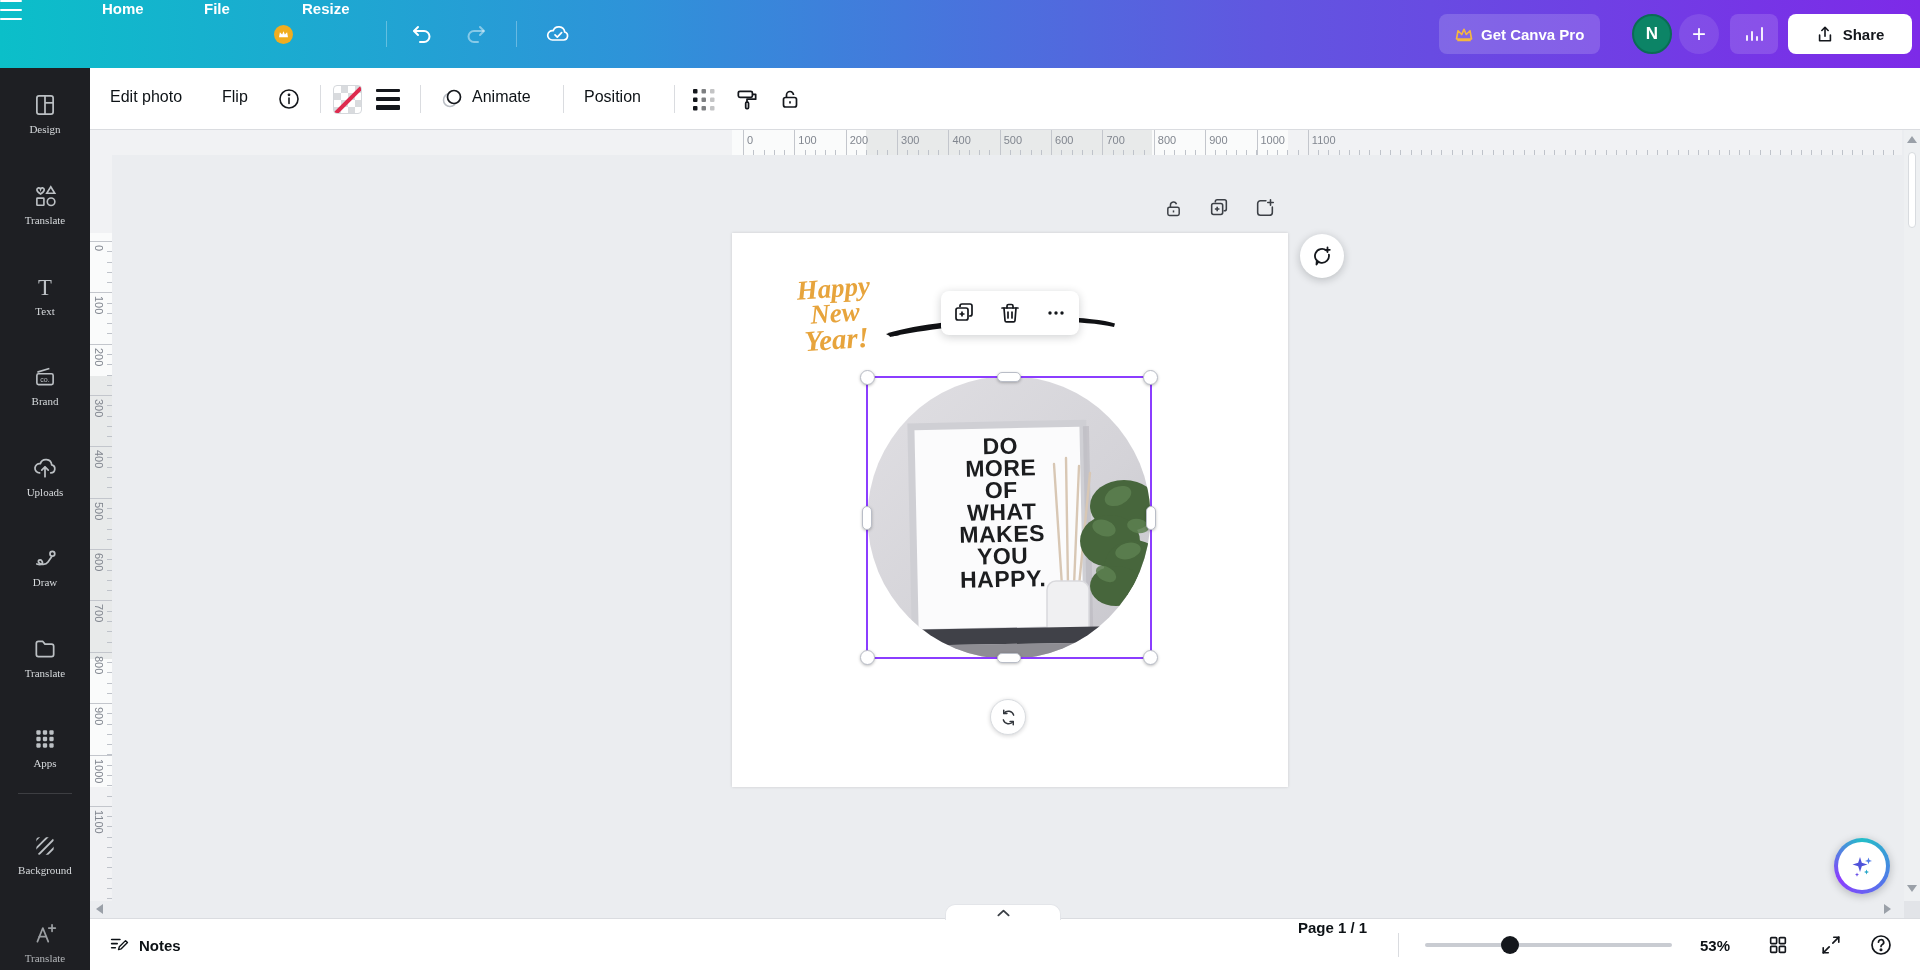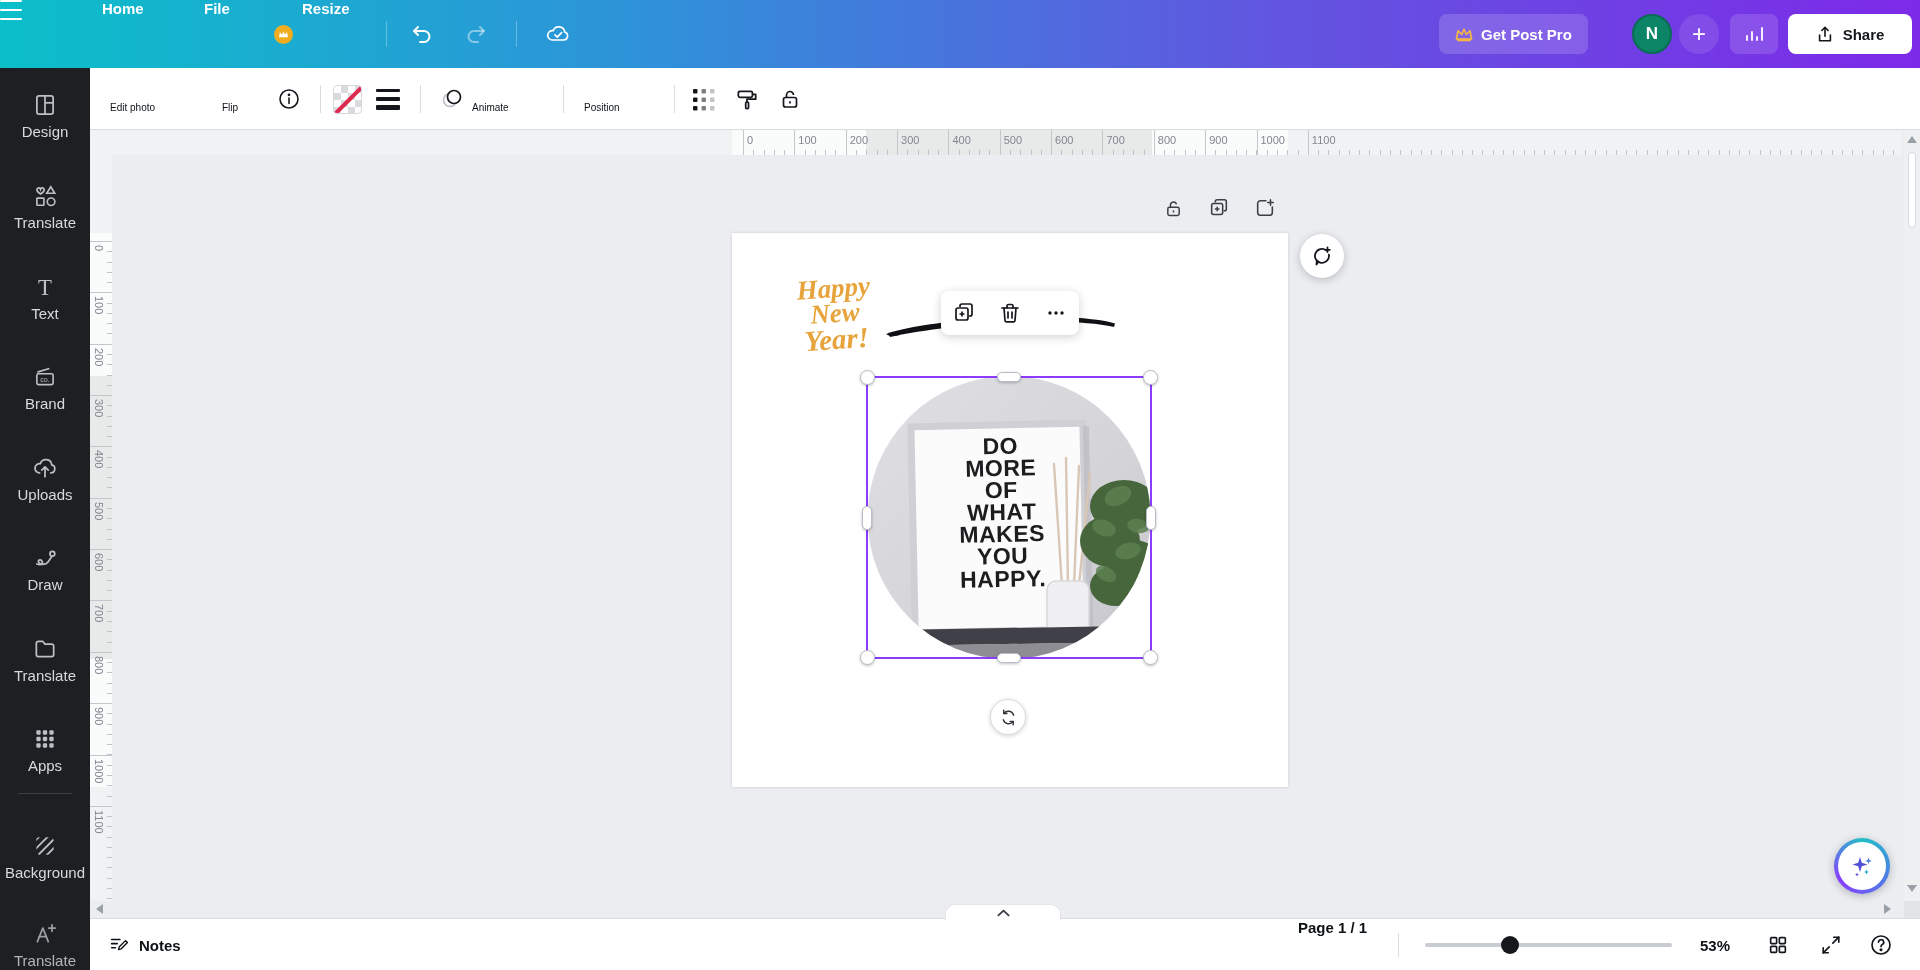--- a/index.html
+++ b/index.html
@@ -18,26 +18,26 @@
   #design-title { position:absolute; left:1133px; top:0; height:68px; display:flex; align-items:center; color:rgba(255,255,255,0.82); font-size:16px; font-weight:600; cursor:text; }
   #get-pro-btn { position:absolute; left:1439px; top:14px; height:40px; padding:0 16px; border-radius:8px; background:rgba(255,255,255,0.16); display:flex; align-items:center; gap:8px; color:#fff; font-size:15px; font-weight:700; cursor:pointer; }
   #avatar { position:absolute; left:1632px; top:14px; width:40px; height:40px; border-radius:50%; background:#0c8466; border:2px solid #0a6c55; color:#fff; font-size:17px; font-weight:700; display:flex; align-items:center; justify-content:center; cursor:pointer; }
   #add-member-btn { position:absolute; left:1679px; top:14px; width:40px; height:40px; border-radius:50%; background:rgba(255,255,255,0.1); color:#fff; font-size:24px; font-weight:400; display:flex; align-items:center; justify-content:center; cursor:pointer; }
   #insights-btn { position:absolute; left:1730px; top:14px; width:48px; height:40px; border-radius:8px; background:rgba(255,255,255,0.14); display:flex; align-items:center; justify-content:center; cursor:pointer; }
   #share-btn { position:absolute; left:1788px; top:14px; width:124px; height:40px; border-radius:8px; background:#fff; color:#14171c; font-size:15px; font-weight:700; display:flex; align-items:center; justify-content:center; gap:9px; cursor:pointer; }
 
   
   #sidebar { position:absolute; left:0; top:68px; width:90px; height:902px; background:#1e1f23; z-index:40; }
   .sb-item { position:absolute; left:0; width:90px; height:66px; display:flex; flex-direction:column; align-items:center; gap:5px; color:#bcc0c4; cursor:pointer; }
-  .sb-item .sb-label { font-size:15px; font-weight:500; color:#d7dadd; }
+  .sb-item .sb-label { font-size:11px; font-weight:500; color:#d7dadd;font-family:Liberation Serif, serif; }
   .sb-divider { position:absolute; left:18px; width:54px; height:1px; background:rgba(255,255,255,0.14); }
 
   
   #toolbar { position:absolute; left:90px; top:68px; width:1830px; height:62px; background:#fff; border-bottom:1px solid #dadce0; z-index:45; }
-  .tool-text { position:absolute; top:10px; height:58px; display:flex; align-items:center; font-size:10px; font-weight:500; color:#0d1216; cursor:pointer; }
+  .tool-text { position:absolute; top:0; height:58px; display:flex; align-items:center; font-size:16px; font-weight:500; color:#0d1216; cursor:pointer; }
   .tool-divider { position:absolute; top:17px; width:1px; height:28px; background:#dadce0; }
   .tool-icon { position:absolute; cursor:pointer; }
   #swatch-nocolor { left:243px; top:17px; width:29px; height:29px; border-radius:4px; border:1px solid #d5d8dc; overflow:hidden;
     background:conic-gradient(#d9dbde 25%, #ffffff 0 50%, #d9dbde 0 75%, #ffffff 0) 0 0 / 14px 14px; }
   #swatch-nocolor::after { content:""; position:absolute; left:-4px; top:12px; width:38px; height:4px; background:#de2a4e; transform:rotate(-45deg); }
   #border-weight-icon { left:286px; top:21px; width:24px; height:21px; display:flex; flex-direction:column; justify-content:space-between; }
   #border-weight-icon span { display:block; width:24px; background:#14171c; border-radius:1px; }
 
   
   #workspace { position:absolute; left:90px; top:130px; width:1830px; height:788px; background:#ebedf0; overflow:hidden; }
@@ -155,21 +155,21 @@
     <div class="hdr-icon-btn" style="left:545px;">
       <svg width="26" height="24" viewBox="0 0 26 24" fill="none" stroke="#fff" stroke-width="1.7" stroke-linecap="round" stroke-linejoin="round">
           <path d="M7.5 18 a4.7 4.7 0 1 1 .7-9.33 A6 6 0 0 1 19.7 10 A4.1 4.1 0 0 1 18.6 18 Z"></path>
           <path d="M10 12.8 l2.3 2.3 L16.6 10.6"></path>
         </svg>
     </div>
     <div id="get-pro-btn">
       <svg width="18" height="15" viewBox="0 0 12 10">
           <path d="M1 8 L2 2.5 L4.5 5 L6 1.5 L7.5 5 L10 2.5 L11 8 Z M1.5 9 H10.5" fill="none" stroke="#f5b73f" stroke-width="1.1" stroke-linejoin="round"></path>
         </svg>
-      <span>Get Post Pro</span>
+      <span>Get Canva Pro</span>
     </div>
     <div id="avatar">
         <span>N</span>
       </div>
     <div id="add-member-btn">
         <span>+</span>
       </div>
     <div id="insights-btn">
       <svg width="22" height="20" viewBox="0 0 22 20" stroke="#fff" stroke-width="1.8" stroke-linecap="round">
           <path d="M4 16 V12"></path>

